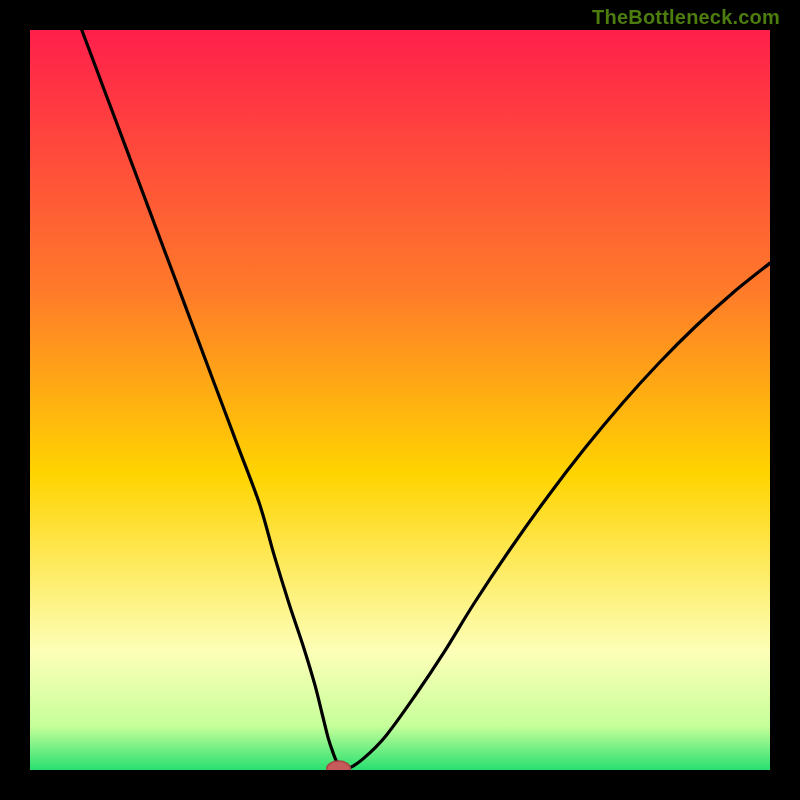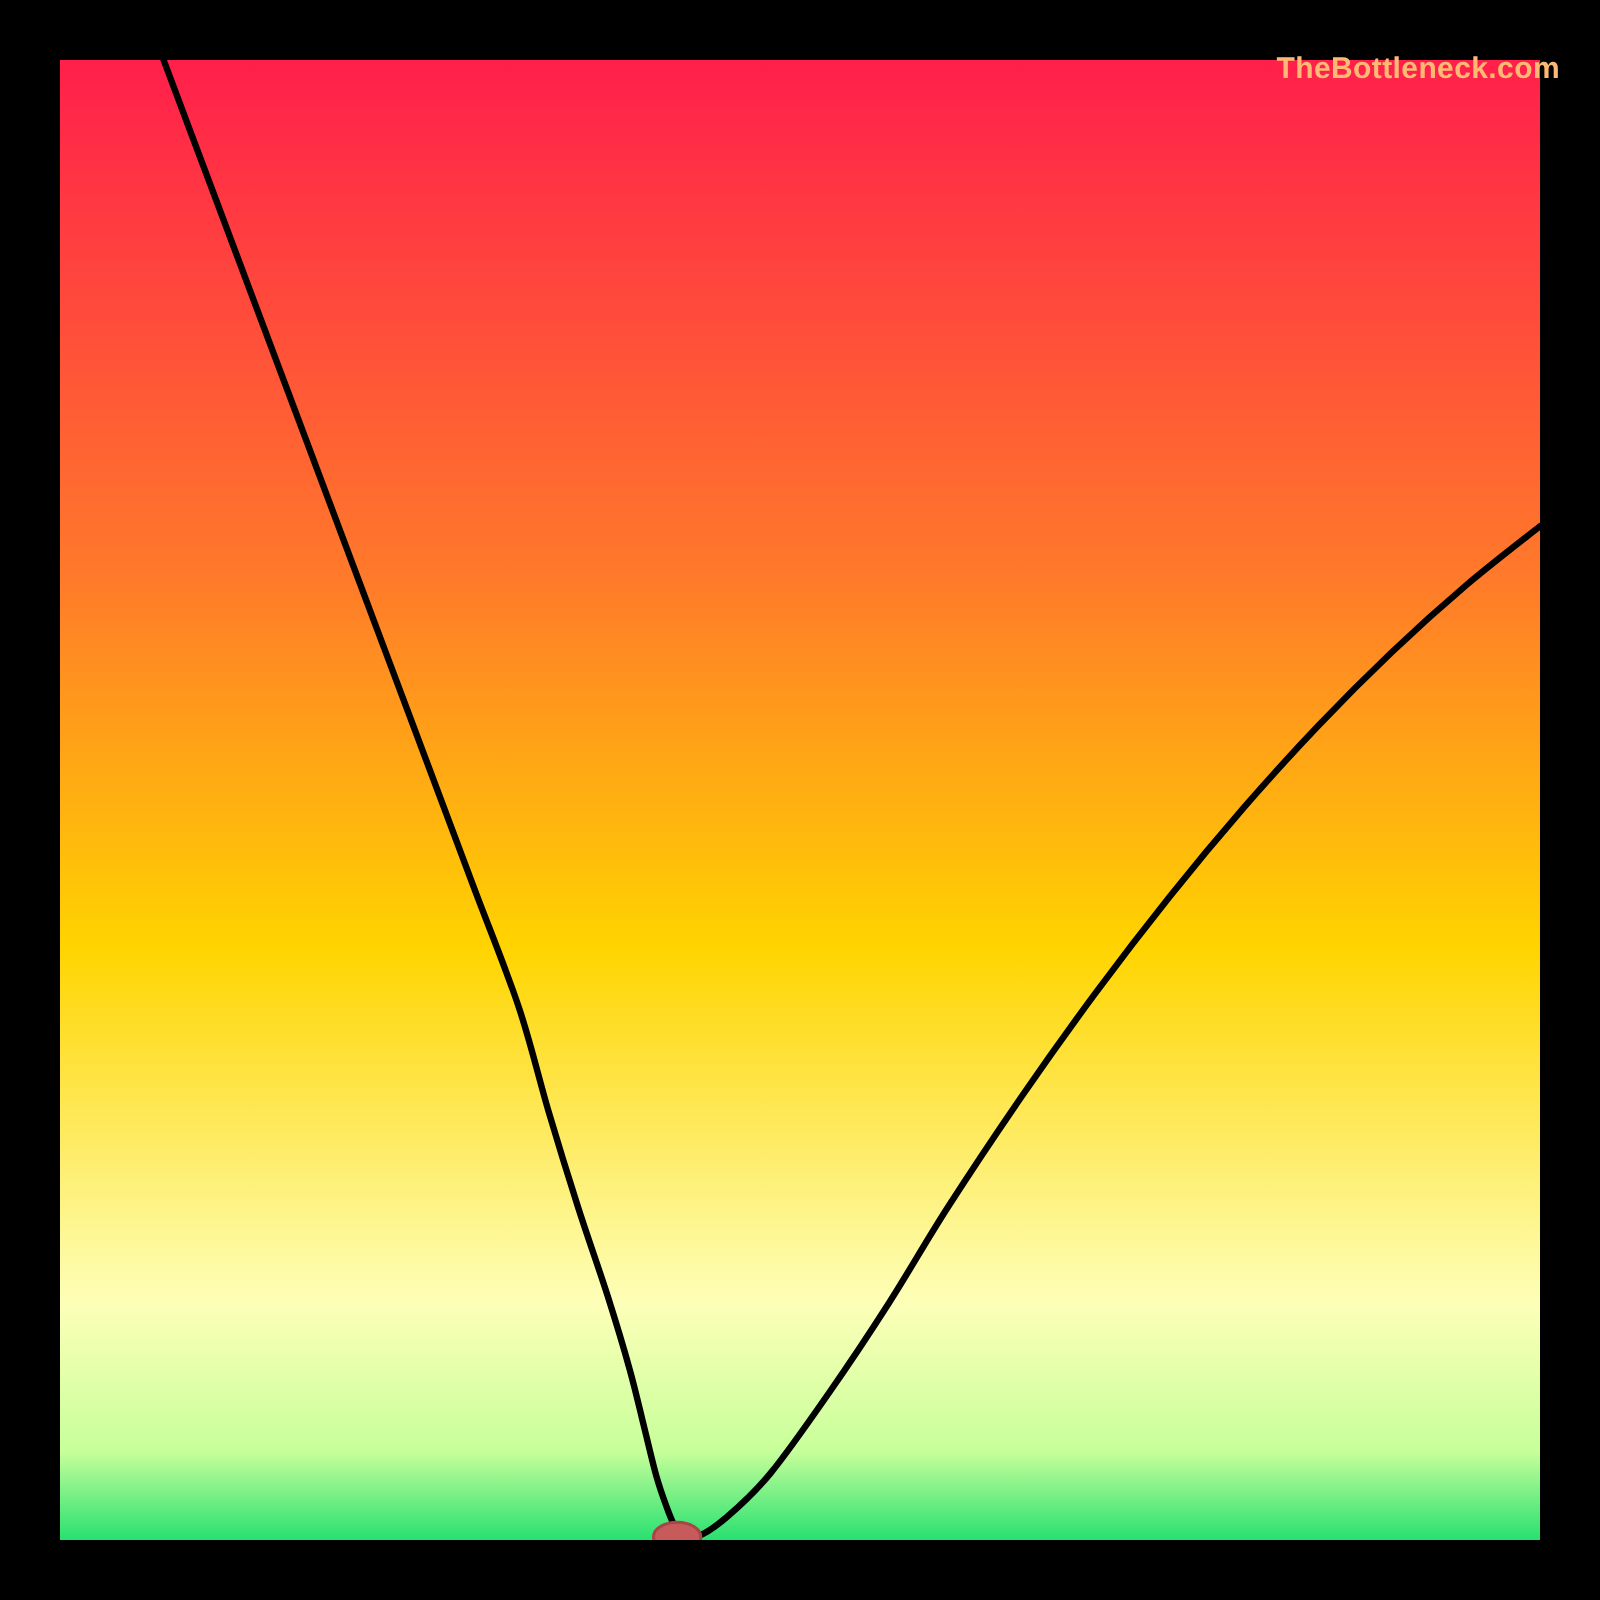--- a/index.html
+++ b/index.html
@@ -21,26 +21,25 @@
     position: absolute;
     left: 30px;
     top: 30px;
     width: 740px;
     height: 740px;
   }
   .watermark {
     position: absolute;
     top: 6px;
     right: 20px;
-    font-size: 15px;
+    font-size: 20px;
     font-weight: 600;
-    color: #fdba74;
+    color: #4d7c0f;
     letter-spacing: 0.2px;
     user-select: none;
-    margin-top: 20px;
   }
 </style>
 </head>
 <body>
 
 <div class="frame">
   <svg class="plot" viewBox="0 0 740 740" preserveAspectRatio="none">
     <defs>
       <linearGradient id="bg-grad" x1="0" y1="0" x2="0" y2="1">
         <stop id="g0" offset="0%" stop-color="#ff1f4b"></stop>

